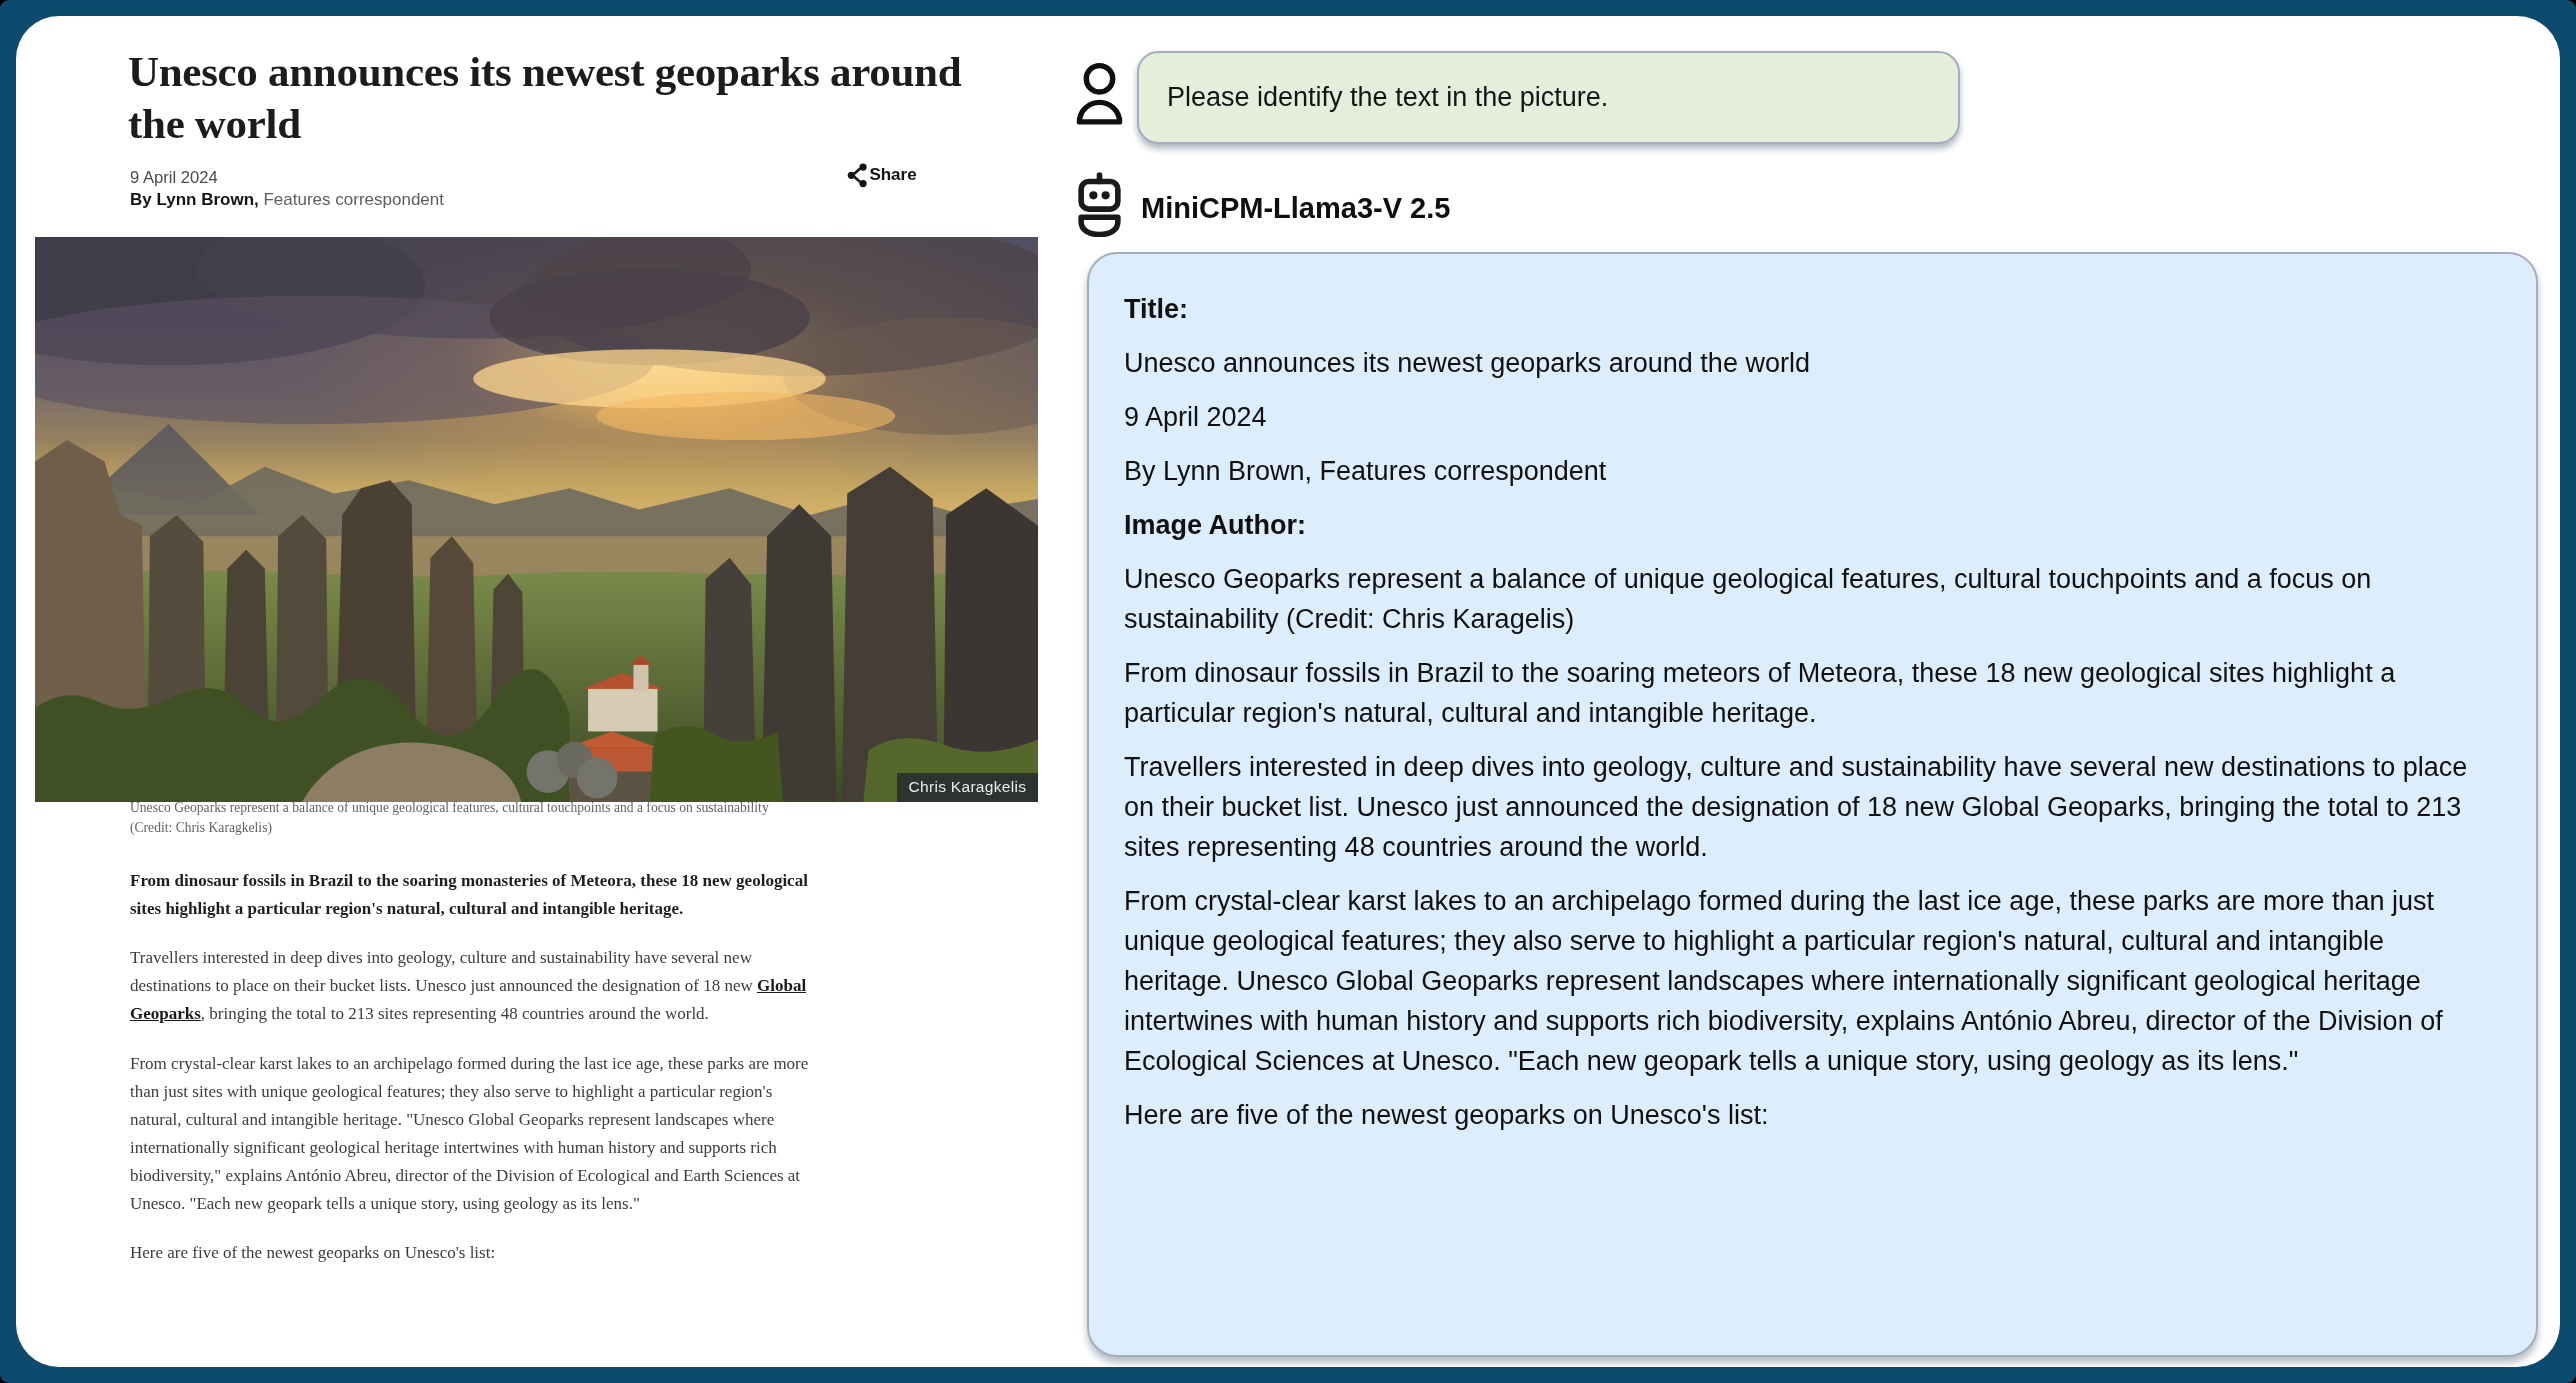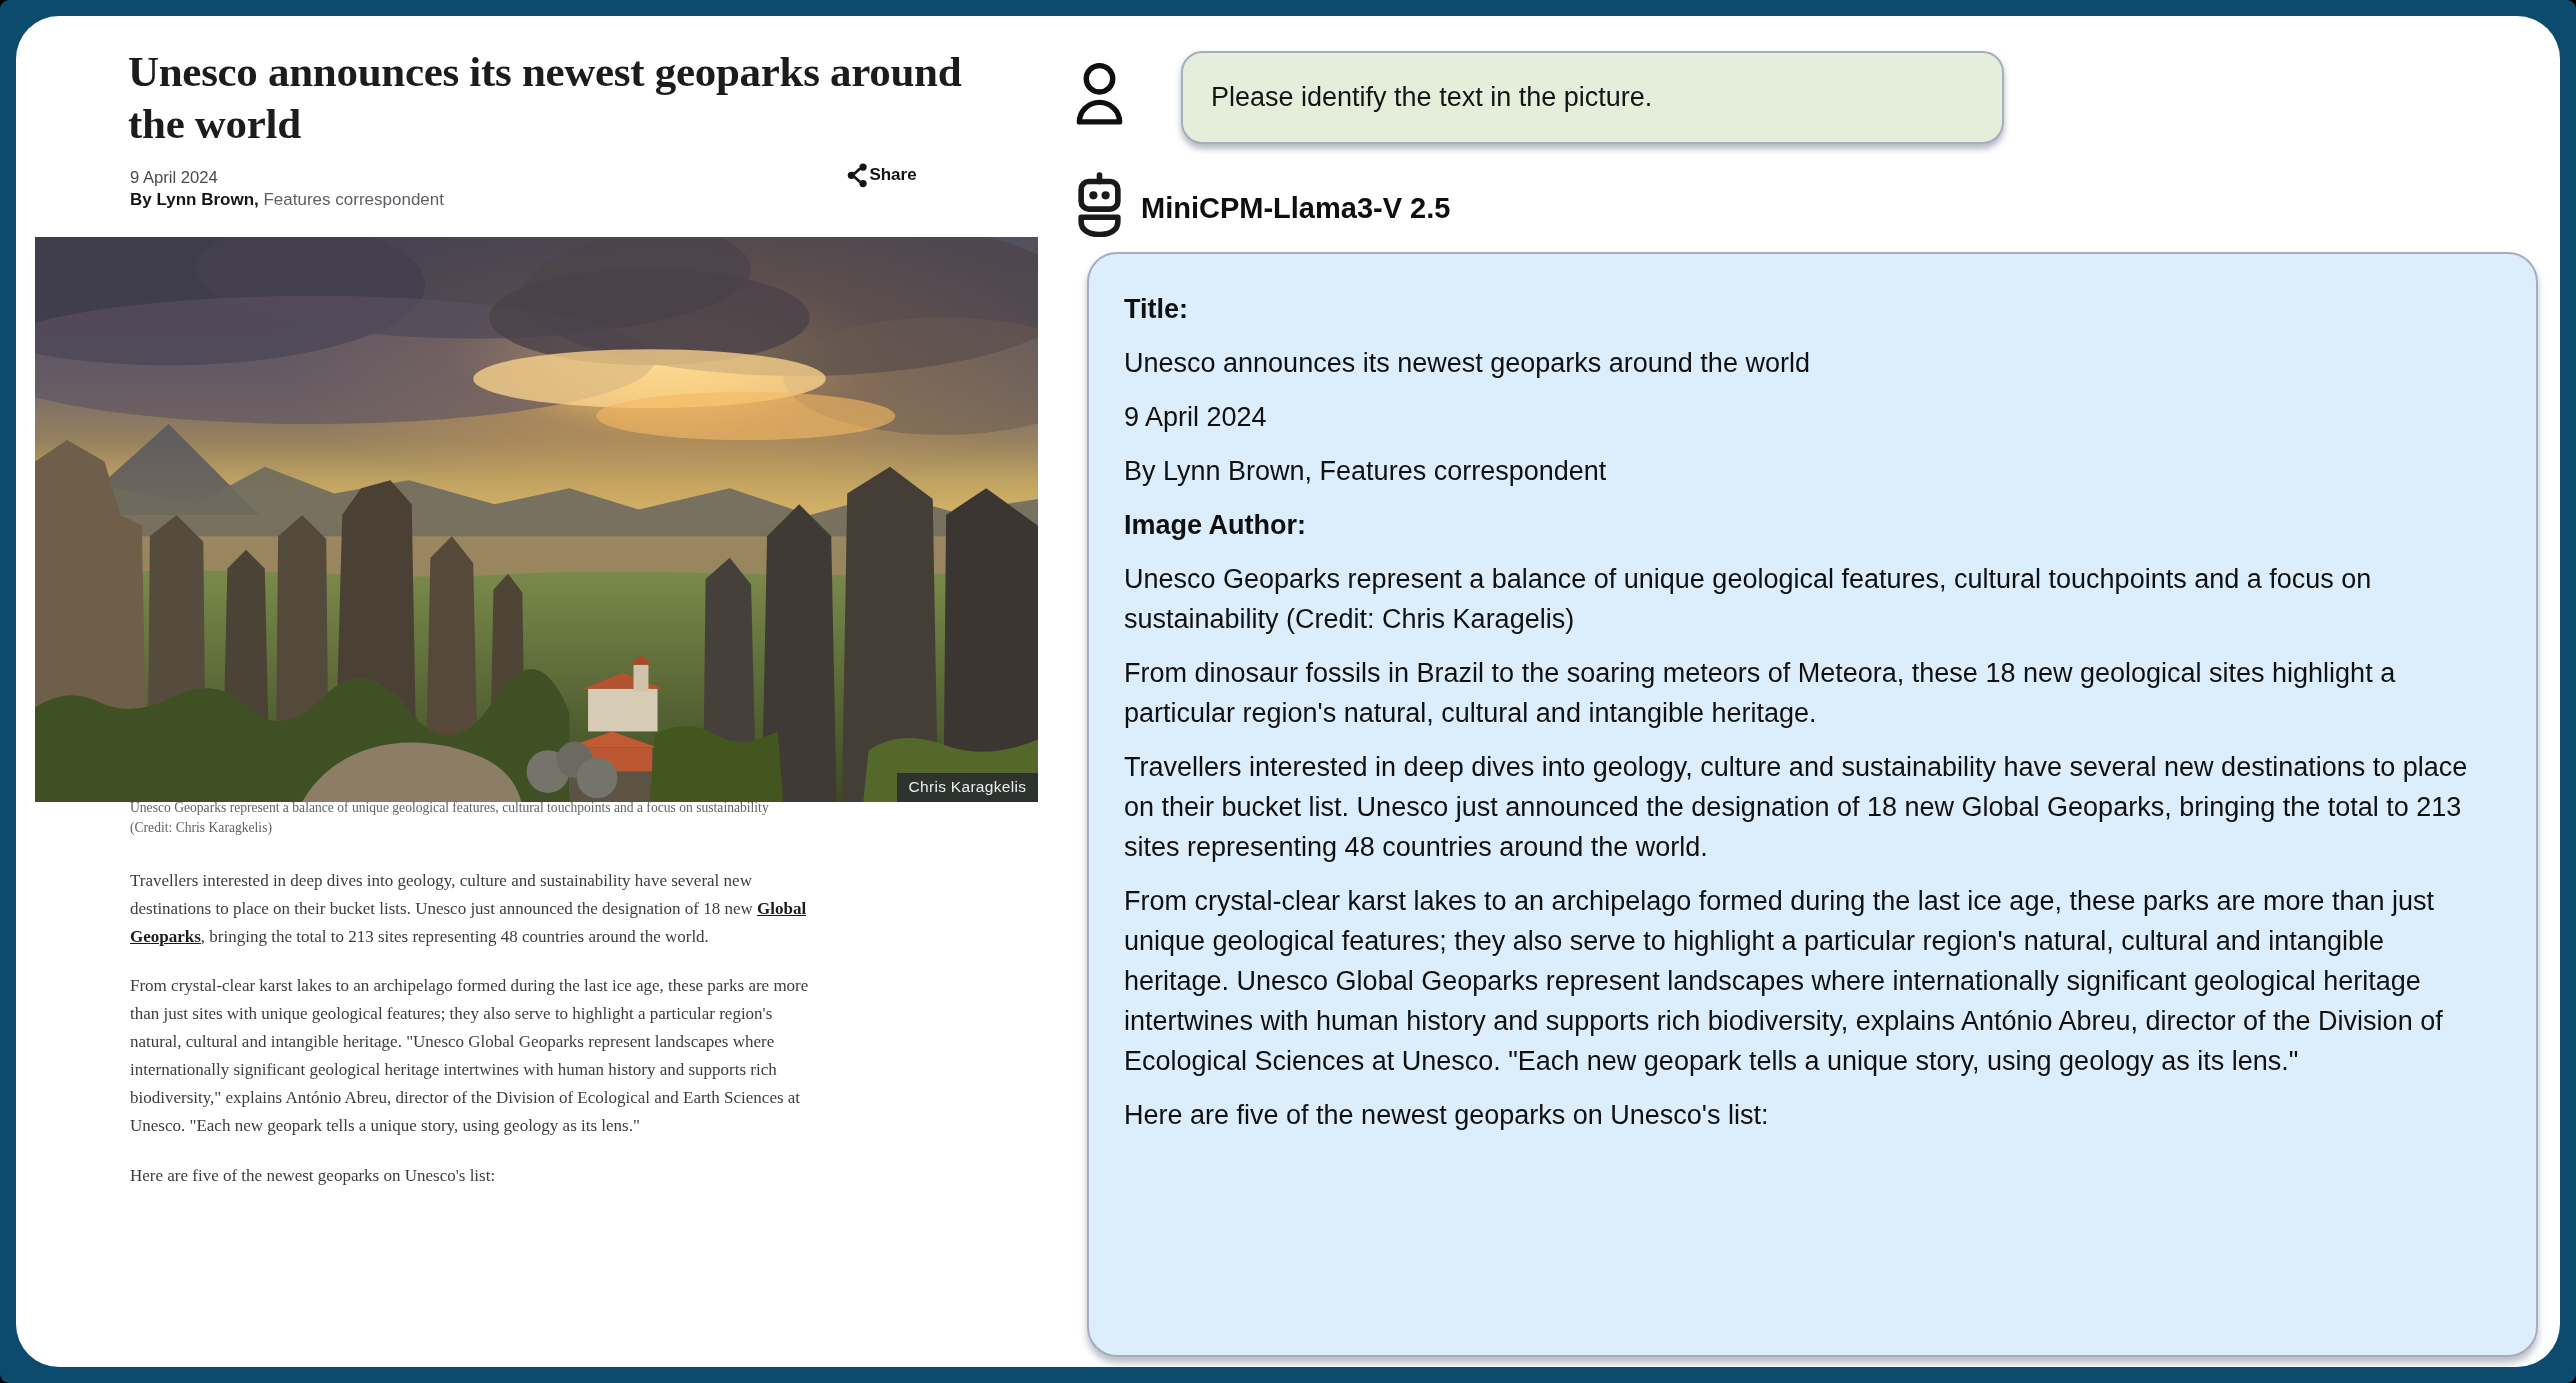--- a/index.html
+++ b/index.html
@@ -35,21 +35,21 @@
   .article-body p{margin:0 0 21.4px 0;}
   .article-body p.lede{font-weight:bold;color:#1f1f1d;}
   .article-link{font-weight:bold;color:#1a1a1a;text-decoration:underline;cursor:pointer;}
 
   
   .user-avatar{position:absolute;left:1059px;top:46px;}
   .user-bubble{position:absolute;left:1121px;top:35px;width:823px;height:93px;
       background:#e4eeda;border:2.1px solid #a6aebd;border-radius:21.4px;
       box-shadow:0 4.8px 6.4px rgba(118,127,146,.55);
       display:flex;align-items:center;padding:0 28px;box-sizing:border-box;
-      font-size:27px;color:#141414;margin-left:44px;}
+      font-size:27px;color:#141414;}
   .robot-avatar{position:absolute;left:1057px;top:156px;}
   .model-name{position:absolute;left:1125px;top:176px;font-size:29px;font-weight:bold;color:#0f0f0f;}
   .response-bubble{position:absolute;left:1071px;top:236px;width:1451px;min-height:1105px;
       background:#dceefb;border:2.1px solid #a6aebd;border-radius:30px;
       box-shadow:0 5.3px 7.5px rgba(118,127,146,.5);
       box-sizing:border-box;padding:32px 44px 31px 35px;
       font-size:27px;line-height:40px;color:#101010;}
   .response-bubble p{margin:0 0 14px 0;}
   .response-bubble p.h{font-weight:bold;margin-top:3.2px;}
 </style>
@@ -155,20 +155,21 @@
         </svg>
         <span class="credit-badge">Chris Karagkelis</span>
       </figure>
 
       <div class="caption">
         <span>Unesco Geoparks represent a balance of unique geological features, cultural touchpoints and a focus on sustainability</span><br>
         <span>(Credit: Chris Karagkelis)</span>
       </div>
 
       <div class="article-body">
+        <p class="lede">From dinosaur fossils in Brazil to the soaring monasteries of Meteora, these 18 new geological sites highlight a particular region's natural, cultural and intangible heritage.</p>
         <p><span>Travellers interested in deep dives into geology, culture and sustainability have several new destinations to place on their bucket lists. Unesco just announced the designation of 18 new </span><a class="article-link">Global Geoparks</a><span>, bringing the total to 213 sites representing 48 countries around the world.</span></p>
         <p>From crystal-clear karst lakes to an archipelago formed during the last ice age, these parks are more than just sites with unique geological features; they also serve to highlight a particular region's natural, cultural and intangible heritage. "Unesco Global Geoparks represent landscapes where internationally significant geological heritage intertwines with human history and supports rich biodiversity," explains António Abreu, director of the Division of Ecological and Earth Sciences at Unesco. "Each new geopark tells a unique story, using geology as its lens."</p>
         <p>Here are five of the newest geoparks on Unesco's list:</p>
       </div>
     </section>
 
     <section>
 
       <div class="user-avatar">
         <svg width="49" height="63" viewBox="0 0 100 128">

